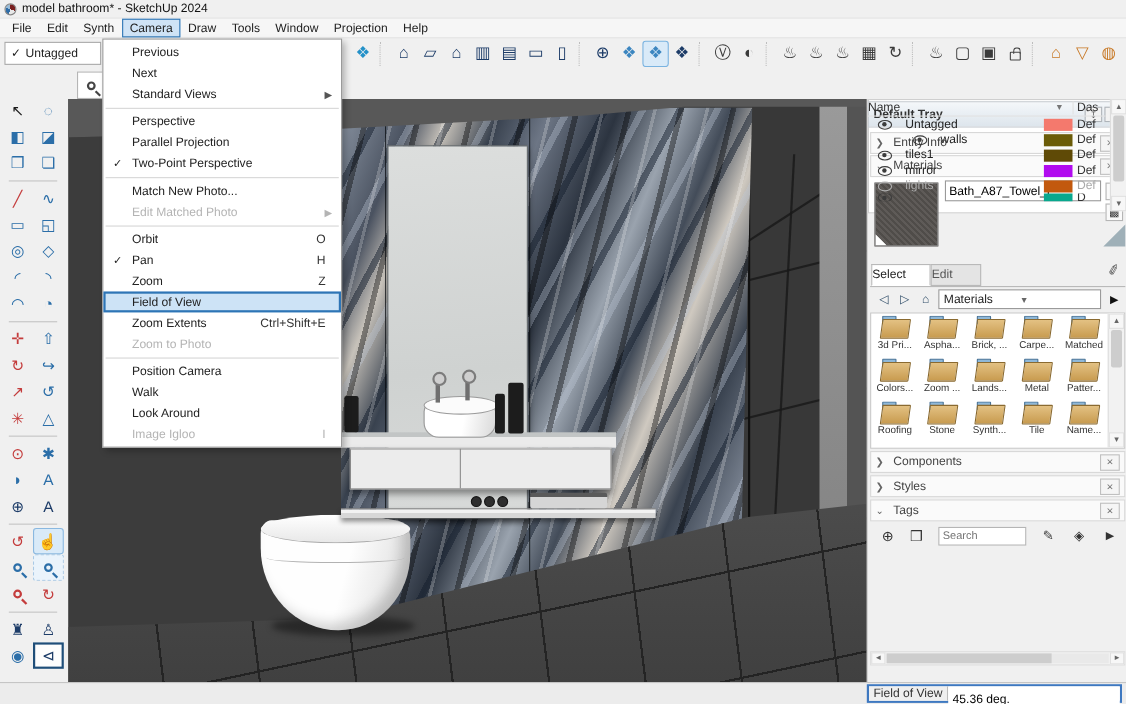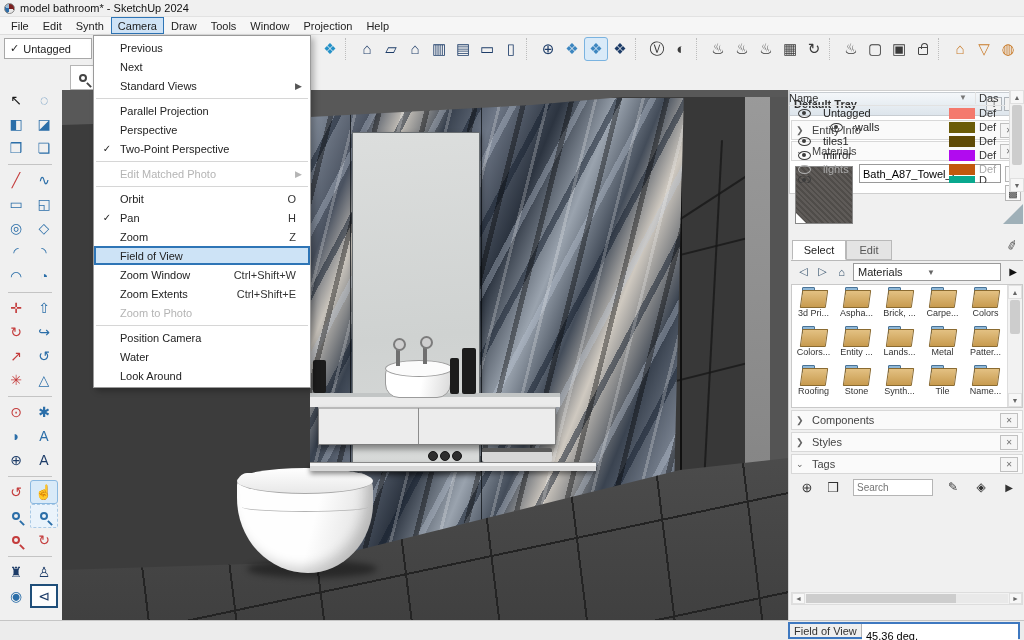--- a/index.html
+++ b/index.html
@@ -96,21 +96,21 @@
 .sect{width:232px;height:20px;left:2px;background:#fafafa;border:1px solid #d8d8d8;display:flex;align-items:center;padding:0 4px;gap:6px}
 .sect .chev{font-size:9px;color:#666;width:10px}
 .sect .lbl{flex:1;color:#444}
 .xbtn{width:18px;height:15px;border:1px solid #c0c0c0;background:#f5f5f5;color:#777;font-size:8px;display:flex;align-items:center;justify-content:center}
 #mat-thumb{left:6px;top:76px;width:58px;height:58px;border:1px solid #888;background:
  repeating-linear-gradient(45deg,rgba(255,255,255,.05) 0 2px,rgba(0,0,0,.08) 2px 4px),#56524f}
 #mat-thumb::after{content:"";position:absolute;left:0;bottom:0;border-style:solid;border-width:10px 0 0 10px;border-color:transparent transparent transparent #fff}
 #mat-name{left:70px;top:74px;width:142px;height:19px;border:1px solid #9a9a9a;background:#fff;font-size:11px;padding:0 3px;font-family:"Liberation Sans",sans-serif}
 .mat-side-btn{left:216px;width:16px;height:16px;border:1px solid #b5b5b5;background:#fafafa;display:flex;align-items:center;justify-content:center;font-size:10px;color:#333}
 #sample-tri{left:214px;top:114px;width:0;height:0;border-left:20px solid transparent;border-bottom:20px solid #9fb0b8}
-.tab{height:20px;top:150px;display:flex;align-items:center;justify-content:center;border:1px solid #b9b9b9;font-size:11px}
+.tab{height:20px;top:150px;display:flex;align-items:center;justify-content:flex-start;border:1px solid #b9b9b9;font-size:11px}
 #tab-select{left:3px;width:54px;background:#fff;border-bottom:1px solid #fff;z-index:2}
 #tab-edit{left:57px;width:46px;background:#e4e4e4;color:#555}
 #tabs-line{left:2px;top:170px;width:232px;height:1px;background:#b9b9b9}
 #eyedropper{left:218px;top:148px;font-size:13px;color:#555;transform:rotate(-15deg)}
 .navbtn{top:173px;width:17px;height:17px;display:flex;align-items:center;justify-content:center;font-size:11px;color:#33506b;border:1px solid transparent}
 #nav-dropdown{left:64px;top:173px;width:148px;height:18px;background:#fff;border:1px solid #9a9a9a;display:flex;align-items:center;padding:0 4px}
 #nav-dropdown span{flex:1}
 #nav-dropdown .dd-arrow{color:#666;font-size:8px}
 #detail-btn{left:216px;top:173px;width:16px;height:17px;display:flex;align-items:center;justify-content:center;font-size:10px;color:#111}
 #browser{left:2px;top:194px;width:232px;height:124px;background:#fff;border:1px solid #c9c9c9;overflow:hidden}
@@ -329,37 +329,43 @@
       </div>
       <div class="menu-item">
         <span class="menu-check"></span>
         <span class="menu-label">Standard Views</span>
         <span class="menu-shortcut"></span>
         <span class="menu-sub">▶</span>
       </div>
       <div class="menu-sep"></div>
       <div class="menu-item">
         <span class="menu-check"></span>
+        <span class="menu-label">Perspective</span>
+        <span class="menu-shortcut"></span>
+        <span class="menu-sub"></span>
+      </div>
+      <div class="menu-item">
+        <span class="menu-check"></span>
         <span class="menu-label">Parallel Projection</span>
-        <span class="menu-shortcut"></span>
-        <span class="menu-sub"></span>
-      </div>
-      <div class="menu-item">
-        <span class="menu-check"></span>
-        <span class="menu-label">Perspective</span>
         <span class="menu-shortcut"></span>
         <span class="menu-sub"></span>
       </div>
       <div class="menu-item">
         <span class="menu-check">✓</span>
         <span class="menu-label">Two-Point Perspective</span>
         <span class="menu-shortcut"></span>
         <span class="menu-sub"></span>
       </div>
       <div class="menu-sep"></div>
+      <div class="menu-item">
+        <span class="menu-check"></span>
+        <span class="menu-label">Match New Photo...</span>
+        <span class="menu-shortcut"></span>
+        <span class="menu-sub"></span>
+      </div>
       <div class="menu-item disabled">
         <span class="menu-check"></span>
         <span class="menu-label">Edit Matched Photo</span>
         <span class="menu-shortcut"></span>
         <span class="menu-sub">▶</span>
       </div>
       <div class="menu-sep"></div>
       <div class="menu-item">
         <span class="menu-check"></span>
         <span class="menu-label">Orbit</span>
@@ -379,53 +385,53 @@
         <span class="menu-sub"></span>
       </div>
       <div class="menu-item hl">
         <span class="menu-check"></span>
         <span class="menu-label">Field of View</span>
         <span class="menu-shortcut"></span>
         <span class="menu-sub"></span>
       </div>
       <div class="menu-item">
         <span class="menu-check"></span>
-        <span class="menu-label">Zoom Window</span>
-        <span class="menu-shortcut">Ctrl+Shift+W</span>
-        <span class="menu-sub"></span>
-      </div>
-      <div class="menu-item">
-        <span class="menu-check"></span>
         <span class="menu-label">Zoom Extents</span>
         <span class="menu-shortcut">Ctrl+Shift+E</span>
         <span class="menu-sub"></span>
       </div>
       <div class="menu-item disabled">
         <span class="menu-check"></span>
         <span class="menu-label">Zoom to Photo</span>
         <span class="menu-shortcut"></span>
         <span class="menu-sub"></span>
       </div>
       <div class="menu-sep"></div>
       <div class="menu-item">
         <span class="menu-check"></span>
         <span class="menu-label">Position Camera</span>
         <span class="menu-shortcut"></span>
         <span class="menu-sub"></span>
       </div>
       <div class="menu-item">
         <span class="menu-check"></span>
-        <span class="menu-label">Water</span>
+        <span class="menu-label">Walk</span>
         <span class="menu-shortcut"></span>
         <span class="menu-sub"></span>
       </div>
       <div class="menu-item">
         <span class="menu-check"></span>
         <span class="menu-label">Look Around</span>
         <span class="menu-shortcut"></span>
+        <span class="menu-sub"></span>
+      </div>
+      <div class="menu-item disabled">
+        <span class="menu-check"></span>
+        <span class="menu-label">Image Igloo</span>
+        <span class="menu-shortcut">I</span>
         <span class="menu-sub"></span>
       </div>
     </div>
 
   <div id="tray" class="abs">
     <div id="tray-title" class="abs">
       <b>Default Tray</b>
       <span class="winbtn">↧</span>
       <span class="winbtn">✕</span>
     </div>
@@ -478,29 +484,29 @@
           <div class="fcell">
             <div class="folder"></div>
             <div class="flabel">Brick, ...</div>
           </div>
           <div class="fcell">
             <div class="folder"></div>
             <div class="flabel">Carpe...</div>
           </div>
           <div class="fcell">
             <div class="folder"></div>
-            <div class="flabel">Colors</div>
+            <div class="flabel">Matched</div>
           </div>
           <div class="fcell">
             <div class="folder"></div>
             <div class="flabel">Colors...</div>
           </div>
           <div class="fcell">
             <div class="folder"></div>
-            <div class="flabel">Entity ...</div>
+            <div class="flabel">Zoom ...</div>
           </div>
           <div class="fcell">
             <div class="folder"></div>
             <div class="flabel">Lands...</div>
           </div>
           <div class="fcell">
             <div class="folder"></div>
             <div class="flabel">Metal</div>
           </div>
           <div class="fcell">

